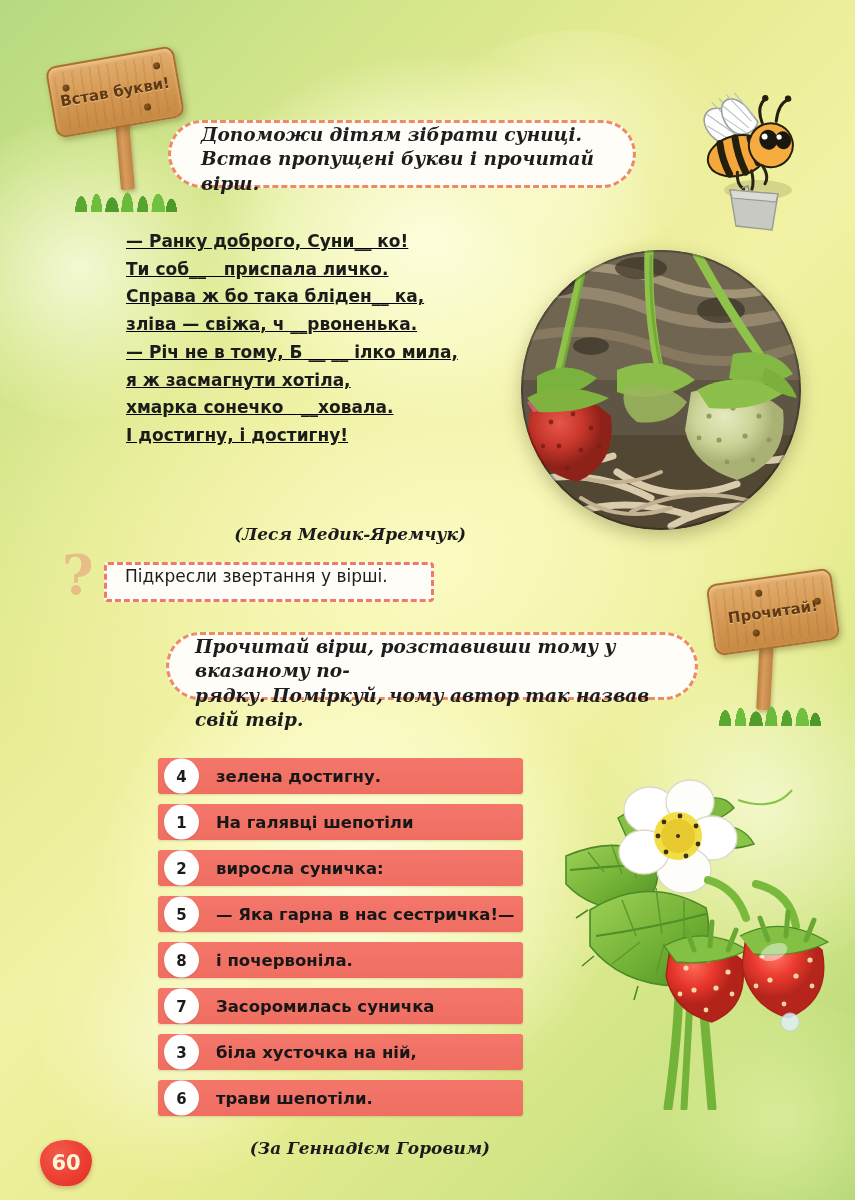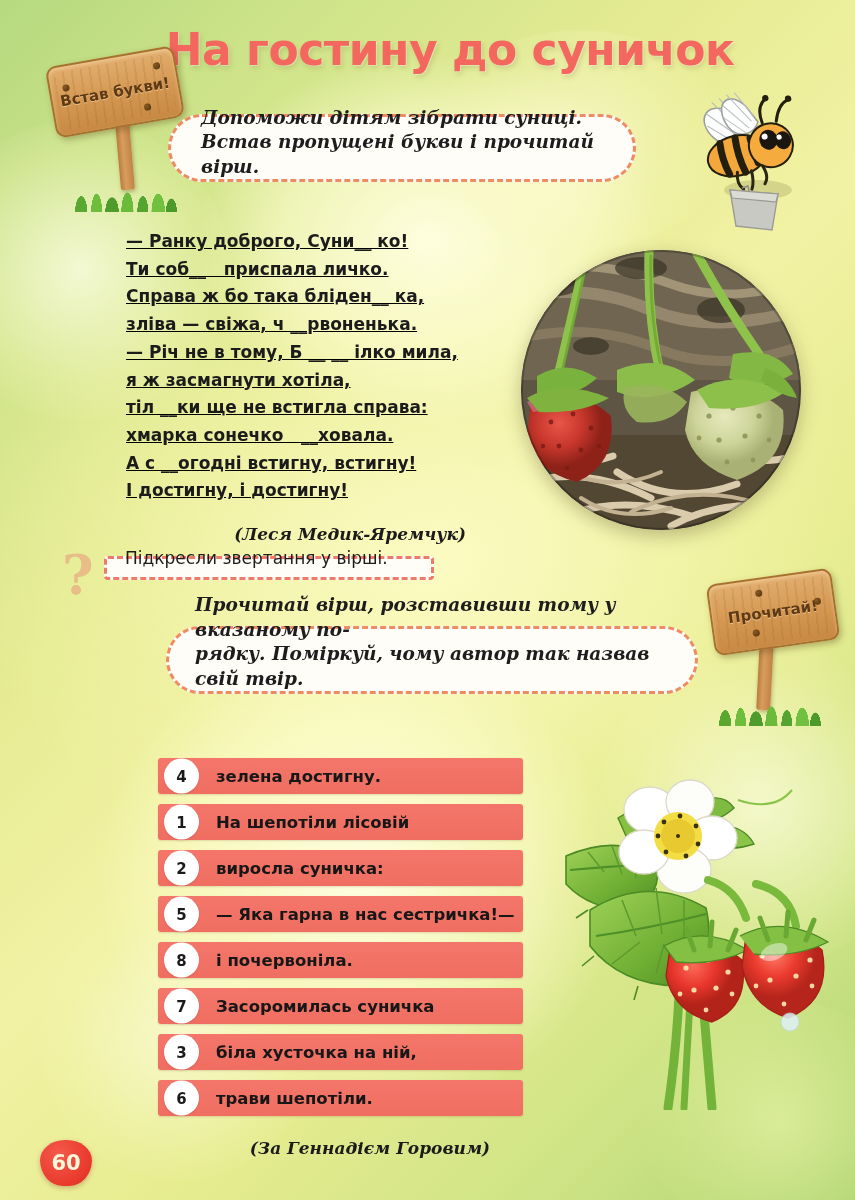--- a/index.html
+++ b/index.html
@@ -111,39 +111,39 @@
   #sign-right { left: 706px; top: 570px; width: 150px; height: 165px; }
   #sign-right .board { left: 4px; top: 6px; width: 126px; height: 72px; transform: rotate(-8deg); }
   #sign-right .post  { left: 52px; top: 70px; transform: rotate(3deg); }
   #sign-right .grass { left: 6px; top: 122px; }
 
   
   .bubble {
     position: absolute;
     background: #fffdf7;
     border: 3px dashed #ef8b63;
-    display: flex; align-items: flex-end;
+    display: flex; align-items: flex-start; margin-top: 6px;
   }
   .bubble-round { border-radius: 60px; }
   .bubble-rect  { border-radius: 4px; }
   .bubble-text {
     font-family: "DejaVu Serif", serif;
     font-style: italic;
     font-weight: bold;
     font-size: 18.5px;
     line-height: 1.32;
     color: #1d1d1d;
   }
 
   #bubble-1 { left: 168px; top: 114px; width: 468px; height: 68px; padding: 0 30px; }
   #bubble-3 { left: 166px; top: 626px; width: 532px; height: 68px; padding: 0 26px; }
 
   #bubble-2 {
-    left: 104px; top: 556px; width: 330px; height: 24px;
-    padding: 8px 18px;
+    left: 104px; top: 556px; width: 330px; height: 40px;
+    padding: 0 18px;
     border-width: 3px;
     border-color: #f07a6a;
   }
   #bubble-2 .bubble-text {
     font-family: "DejaVu Sans", sans-serif;
     font-style: normal;
     font-weight: normal;
     font-size: 17px;
     color: #1d1d1d;
   }
@@ -276,21 +276,20 @@
 <body>
 
 <div id="page">
 
   <div class="blob blob-a"></div>
   <div class="blob blob-b"></div>
   <div class="blob blob-c"></div>
   <div class="blob blob-d"></div>
   <div class="blob blob-e"></div>
 
-  <div class="page-title">На гостину до суничок</div>
 
   <div class="sign" id="sign-left">
     <div class="post"></div>
     <div class="board">
       <div class="screw" style="left:12px; top:18px;"></div>
       <div class="screw" style="right:14px; top:12px;"></div>
       <div class="screw" style="right:30px; bottom:10px;"></div>
       <span class="board-label">Встав букви!</span>
     </div>
     <div class="grass"></div>
@@ -345,23 +344,21 @@
     </div>
   </div>
 
   <div id="poem">
     <div class="line">— Ранку доброго, Суни__ ко!</div>
     <div class="line">Ти соб__   приспала личко.</div>
     <div class="line">Справа ж бо така бліден__ ка,</div>
     <div class="line">зліва — свіжа, ч __рвоненька.</div>
     <div class="line">— Річ не в тому, Б __ __ ілко мила,</div>
     <div class="line">я ж засмагнути хотіла,</div>
-    <div class="line">тіл __ки ще не встигла справа:</div>
     <div class="line">хмарка сонечко   __ховала.</div>
-    <div class="line">А с __огодні встигну, встигну!</div>
     <div class="line">І достигну, і достигну!</div>
   </div>
   <div id="poem-author">(Леся Медик-Яремчук)</div>
 
   <div id="photo-circle">
     <svg width="280" height="280" viewBox="0 0 280 280">
       <defs>
         <clipPath id="circClip">
             <circle cx="140" cy="140" r="140"></circle>
           </clipPath>
@@ -470,21 +467,21 @@
   </div>
 
 
   <div id="strips">
     <div class="strip">
       <div class="strip-num">4</div>
       <div class="strip-text">зелена достигну.</div>
     </div>
     <div class="strip">
       <div class="strip-num">1</div>
-      <div class="strip-text">На шепотіли лісовій</div>
+      <div class="strip-text">На галявці шепотіли</div>
     </div>
     <div class="strip">
       <div class="strip-num">2</div>
       <div class="strip-text">виросла суничка:</div>
     </div>
     <div class="strip">
       <div class="strip-num">5</div>
       <div class="strip-text">— Яка гарна в нас сестричка!—</div>
     </div>
     <div class="strip">

